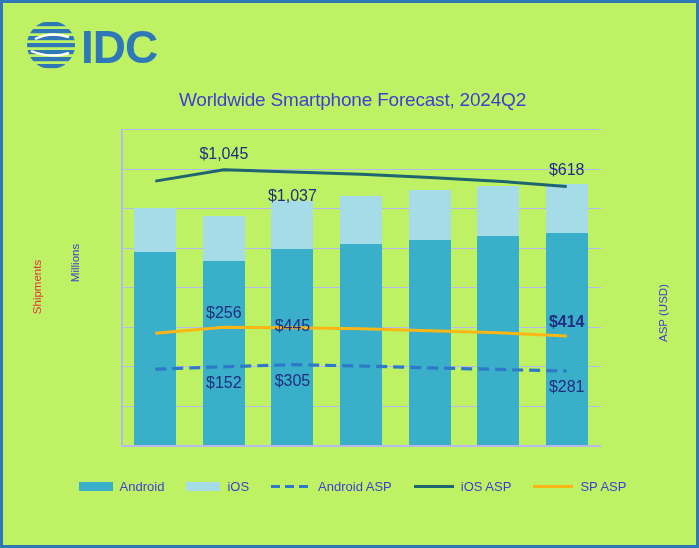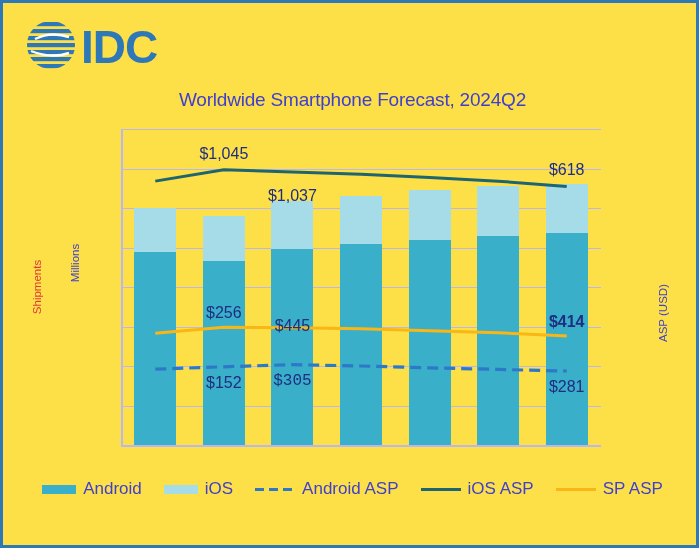--- a/index.html
+++ b/index.html
@@ -7,21 +7,21 @@
     padding: 0;
     background: #ffffff;
   }
   body {
     font-family: "Liberation Sans", sans-serif;
   }
   #page {
     position: relative;
     width: 699px;
     height: 548px;
-    background: #fde047;
+    background: #bef264;
     border: 3px solid #2E78B8;
     box-sizing: border-box;
     overflow: hidden;
   }
 
   
   #logo {
     position: absolute;
     left: 22px;
     top: 16px;
@@ -118,21 +118,21 @@
     justify-content: center;
     align-items: center;
     gap: 22px;
   }
   .legend-item {
     display: flex;
     align-items: center;
     gap: 7px;
   }
   .legend-label {
-    font-size: 17px;
+    font-size: 13px;
     color: #3F3FCF;
     white-space: nowrap;
   }
   .swatch-bar {
     width: 34px;
     height: 9px;
   }
   .swatch-line {
     width: 40px;
     height: 3px;
@@ -204,21 +204,21 @@
       <div class="bar bar-android" style="left: 356.143px; width: 42px; height: 209.35px; background: rgb(57, 175, 201);"></div>
       <div class="bar bar-ios" style="left: 356.143px; width: 42px; height: 49.375px; bottom: 209.35px; background: rgb(166, 220, 232);"></div>
       <div class="bar bar-android" style="left: 424.714px; width: 42px; height: 212.312px; background: rgb(57, 175, 201);"></div>
       <div class="bar bar-ios" style="left: 424.714px; width: 42px; height: 48.3875px; bottom: 212.312px; background: rgb(166, 220, 232);"></div>
       <svg width="480" height="316" viewBox="0 0 480 316" style="position: absolute; left: 0px; top: 0px;">
         <polyline points="34.285714285714285,240.16 102.85714285714286,237.79000000000002 171.42857142857142,235.68333333333334 240,237 308.57142857142856,238.84333333333333 377.1428571428571,240.42333333333335 445.7142857142857,242.00333333333333" fill="none" stroke="#2E78C8" stroke-width="3.2" stroke-linecap="butt" stroke-linejoin="round" stroke-dasharray="11 6"></polyline>
         <polyline points="34.285714285714285,52.139999999999986 102.85714285714286,40.81666666666666 171.42857142857142,42.923333333333346 240,45.29333333333335 308.57142857142856,48.45333333333332 377.1428571428571,52.139999999999986 445.7142857142857,57.40666666666664" fill="none" stroke="#1F6471" stroke-width="3" stroke-linecap="butt" stroke-linejoin="round"></polyline>
         <polyline points="34.285714285714285,204.34666666666666 102.85714285714286,198.29000000000002 171.42857142857142,198.81666666666666 240,199.87 308.57142857142856,201.7133333333333 377.1428571428571,203.82 445.7142857142857,206.98000000000002" fill="none" stroke="#F9B615" stroke-width="3" stroke-linecap="butt" stroke-linejoin="round"></polyline>
       </svg>
       <div class="dlabel" style="left: 102.857px; top: 253.79px;">$152</div>
-      <div class="dlabel" style="left: 171.429px; top: 251.683px; font-family: Liberation Mono, monospace;">$305</div>
+      <div class="dlabel" style="left: 171.429px; top: 251.683px;">$305</div>
       <div class="dlabel" style="left: 445.714px; top: 258.003px;">$281</div>
       <div class="dlabel" style="left: 102.857px; top: 24.8167px;">$1,045</div>
       <div class="dlabel" style="left: 171.429px; top: 26.9233px; margin-top: 40px;">$1,037</div>
       <div class="dlabel" style="left: 445.714px; top: 41.4067px;">$618</div>
       <div class="dlabel" style="left: 102.857px; top: 184.29px;">$256</div>
       <div class="dlabel" style="left: 171.429px; top: 197px;">$445</div>
       <div class="dlabel" style="left: 445.714px; top: 192.98px; font-weight: bold;">$414</div>
       <div class="axisline" style="left: 0px; top: 316px; width: 480px; height: 1.5px;"></div>
       <div class="axisline" style="left: 0px; top: 0px; width: 1.5px; height: 316px;"></div>
     </div>

